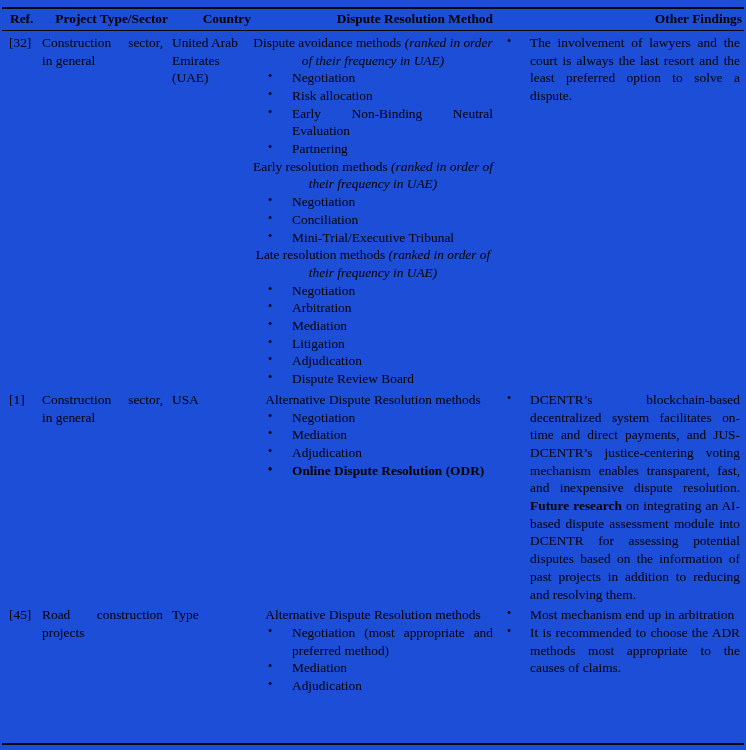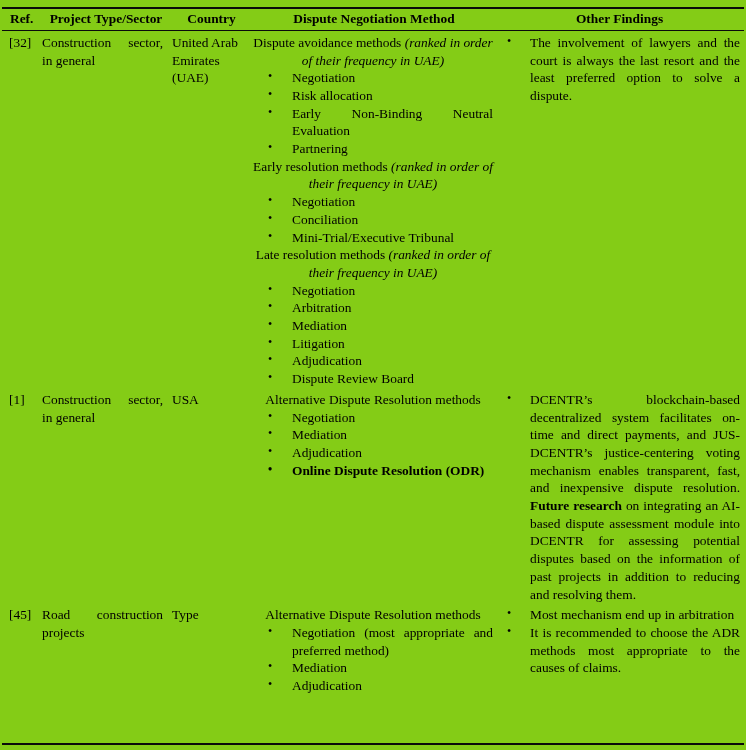--- a/index.html
+++ b/index.html
@@ -1,19 +1,19 @@
 <!DOCTYPE html>
 <html><head>
 <meta charset="utf-8">
 <style>
   html,body{margin:0;padding:0;background:#ffffff;}
   .page{
     position:relative;
     width:746px;height:750px;
-    background:#84cc16;
+    background:#1d4ed8;
     color:#000;
     font-family:"Liberation Serif", serif;
     font-size:13.4px;
     line-height:17.7px;
     overflow:hidden;
   }
   .tablewrap{
     position:absolute;
     top:7px;left:2px;right:2px;bottom:5px;
     border-top:2.3px solid #0a0a0a;
@@ -26,21 +26,21 @@
     border-collapse:collapse;
     table-layout:fixed;
   }
   col.w-ref{width:40px;}
   col.w-project{width:128px;}
   col.w-country{width:83px;}
   col.w-methods{width:242px;}
   col.w-findings{width:249px;}
   th{
     font-weight:bold;
-    text-align:center;
+    text-align:right;
     vertical-align:top;
     line-height:15.8px;
     padding:2px 2px 3px 2px;
     border-bottom:1.4px solid #0a0a0a;
   }
   th.c-ref{text-align:left;padding-left:8px;}
   td{
     vertical-align:top;
     padding:3px 0 0 0;
   }
@@ -69,21 +69,21 @@
           <col class="w-project">
           <col class="w-country">
           <col class="w-methods">
           <col class="w-findings">
       </colgroup>
       <thead>
         <tr>
           <th class="c-ref">Ref.</th>
           <th class="c-project">Project Type/Sector</th>
           <th class="c-country">Country</th>
-          <th class="c-methods">Dispute Negotiation Method</th>
+          <th class="c-methods">Dispute Resolution Method</th>
           <th class="c-findings">Other Findings</th>
         </tr>
       </thead>
       <tbody id="rows">
           <tr>
             <td class="c-ref">[32]</td>
             <td class="c-project">Construction sector, in general</td>
             <td class="c-country">United Arab Emirates (UAE)</td>
             <td class="c-methods">
               <div class="m-head"><b>Dispute avoidance methods</b> <i>(ranked in order of their frequency in UAE)</i></div>

